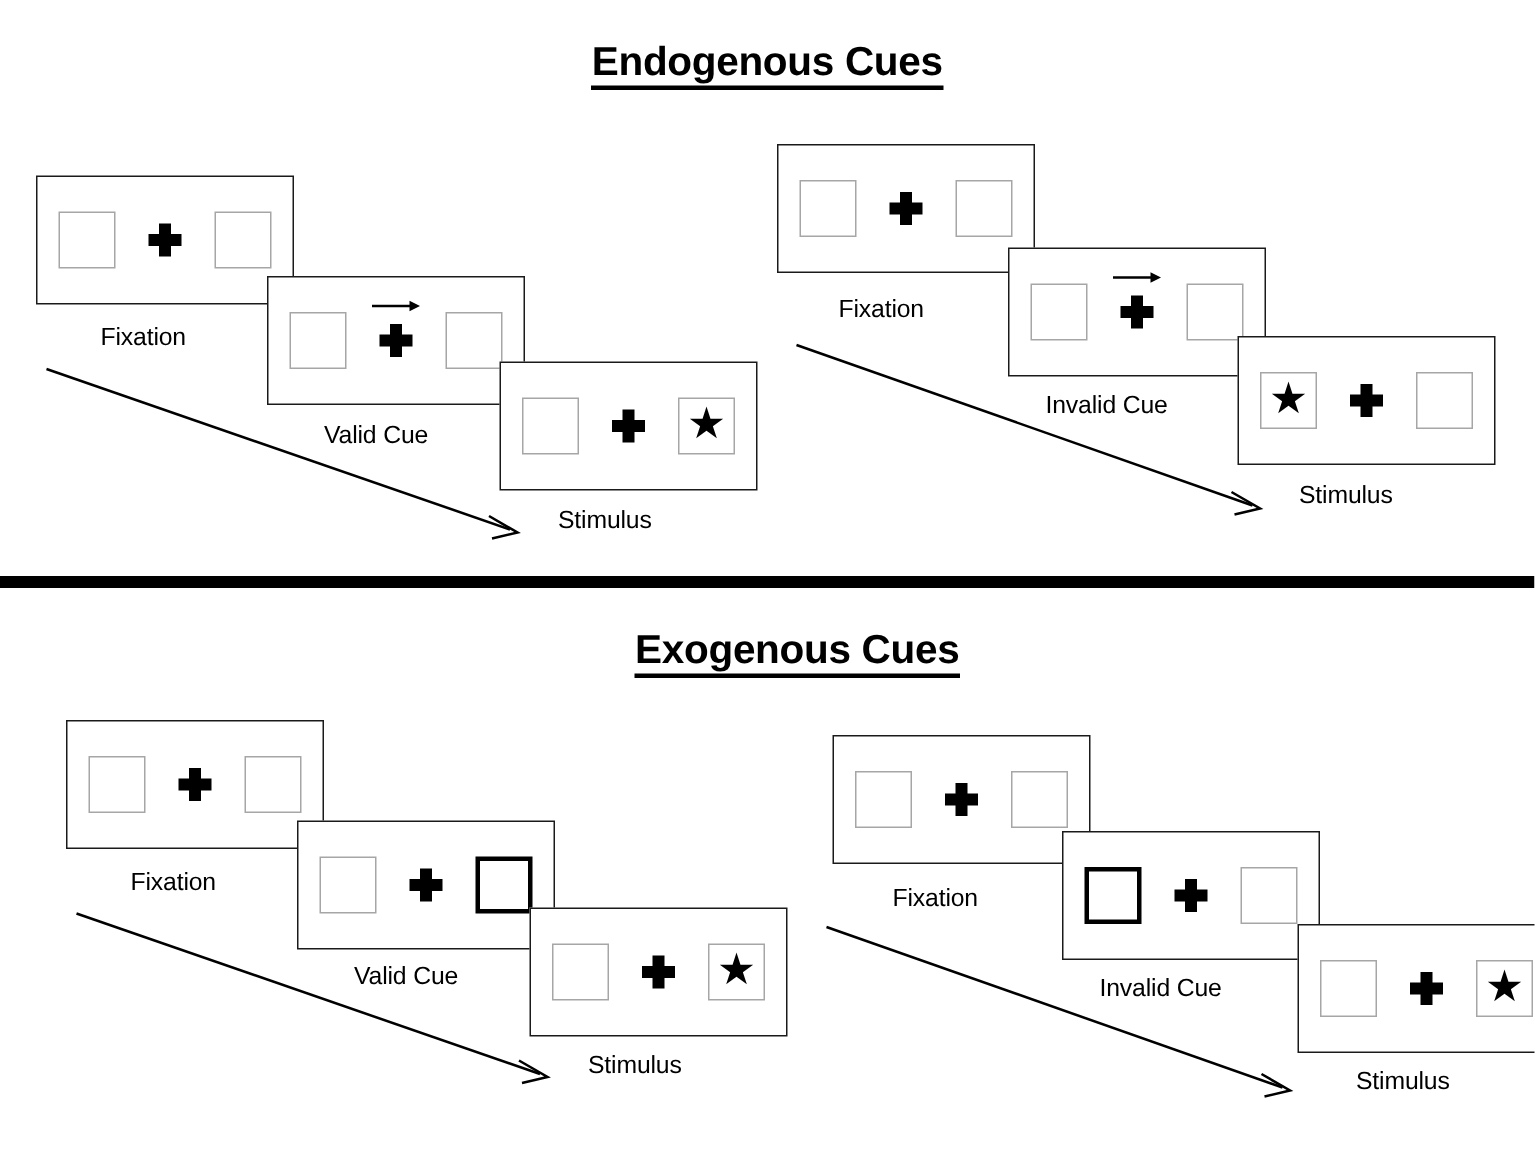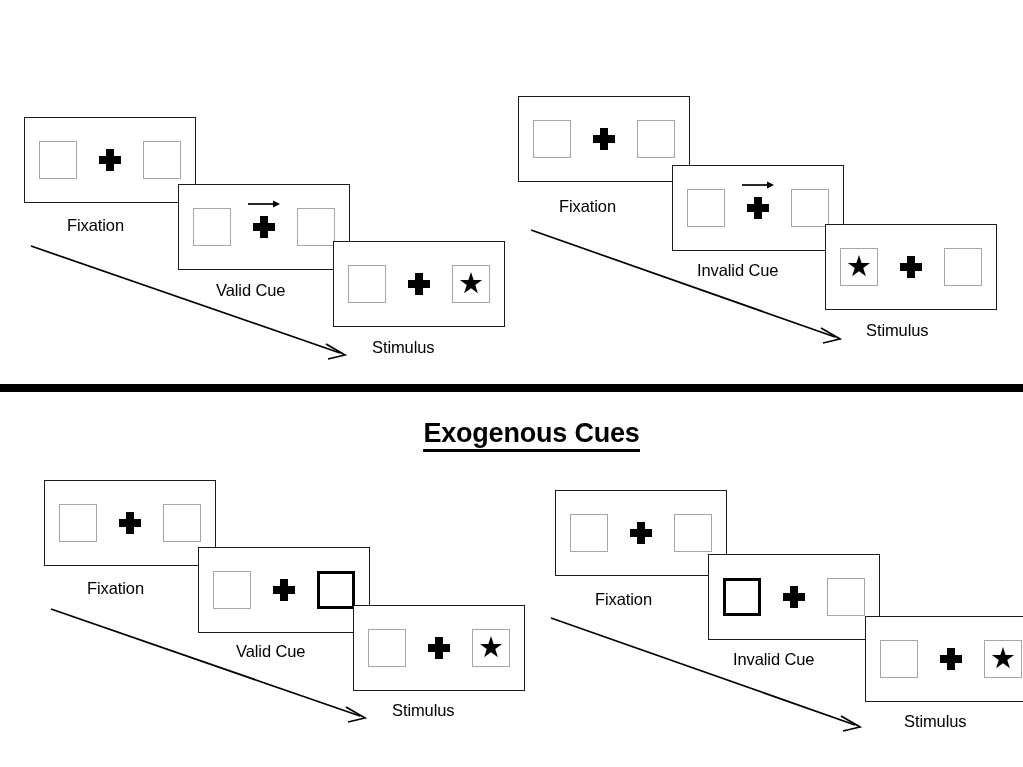--- a/index.html
+++ b/index.html
@@ -107,20 +107,23 @@
   }
 
   
   .flow-arrow{position:absolute;pointer-events:none;}
 </style>
 </head>
 <body>
 
 <div class="section" id="endogenous-section">
 
+  <div class="section-title" style="top:26px;">
+    <span>Endogenous Cues</span>
+  </div>
 
   <div class="frame" style="left:24px;top:117px;width:172px;height:86px;">
     <div class="frame-inner">
       <div class="box"></div>
       <div class="cross"></div>
       <div class="box"></div>
     </div>
   </div>
   <div class="frame-label" style="left:67px;top:216px;">Fixation</div>
 

